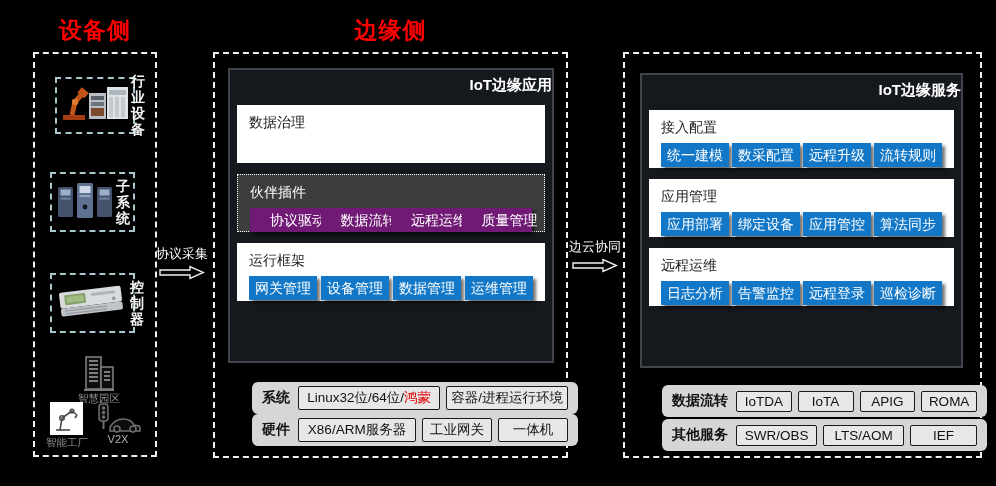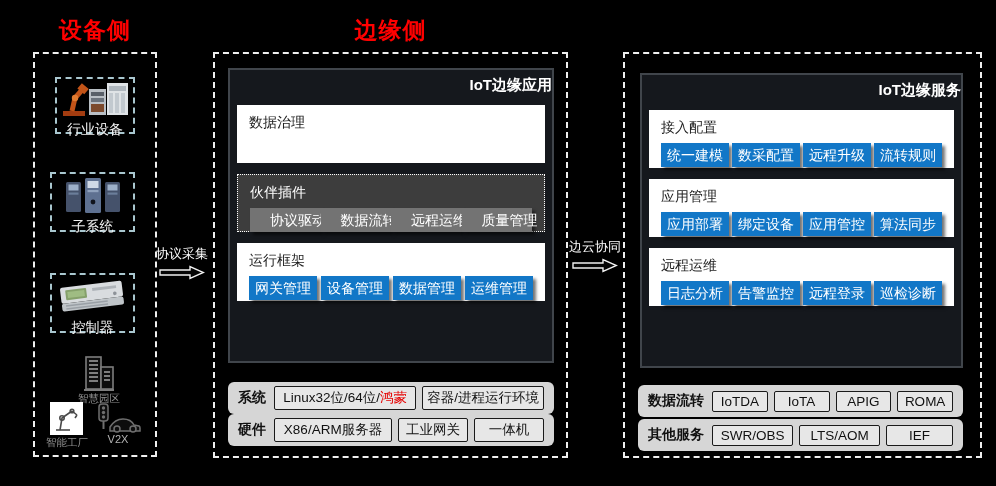--- a/index.html
+++ b/index.html
@@ -10,22 +10,23 @@
   }
   .col-title {
     position: absolute; top: 15px; font-size: 23px; font-weight: bold;
     color: #ff0000; text-align: center; letter-spacing: 1px;
   }
   .col-frame { position: absolute; top: 52px; border: 2px dashed #efefef; }
 
   
   .dev-item {
     position: absolute; border: 2px dashed #a9c7cf;
-    display: flex; flex-direction: column; align-items: center; justify-content: space-between;
+    display: flex; flex-direction: row; align-items: center; justify-content: space-between;
     padding: 2px 2px 3px;
+    font-weight: bold;
   }
   .dev-item .dev-label { color:#f2f2f2; font-size: 14px; line-height: 16px; }
   .scene-label { position:absolute; text-align:center; font-size:10.5px; color:#8f8f8f; }
   .scene-icon { position:absolute; }
 
   
   .flow { position:absolute; text-align:center; color:#fff; font-size:13px; }
   .flow .flow-label { display:block; margin-bottom:2px; white-space:nowrap; }
 
   
@@ -34,26 +35,26 @@
   .panel { margin:5px 7px 11px; height:58px; background:#ffffff; padding:8px 12px 10px; }
   .panel.dark { background:#3d3d3d; border:1px dotted #ffffff; }
   .panel-label { font-size:14px; color:#1c1c1c; line-height:18px; margin-bottom:7px; }
   .panel.dark .panel-label { color:#ffffff; }
   .btn-row { display:flex; justify-content:space-between; }
   .chip {
     min-width:58px; text-align:center; background:#1277c7; color:#fff;
     font-size:14px; line-height:18px; padding:3px 6px; white-space:nowrap;
     box-shadow:3px 3px 3px rgba(0,0,0,0.55);
   }
-  .chip.red { background:#737373;padding-left:20px; }
+  .chip.red { background:#701a75;padding-left:20px; }
 
   
   .hw-row {
     position:absolute; background:#d6d6d6; border-radius:6px;
-    display:flex; align-items:center; gap:6px; padding:16px 10px;
+    display:flex; align-items:center; gap:6px; padding:16px 10px;margin-left:24px;
   }
   .hw-label { font-weight:bold; font-size:14px; color:#111; white-space:nowrap; margin-right:2px; }
   .hw-box {
     flex:1 1 0; text-align:center; border:1.5px solid #1a1a1a; border-radius:2px;
     background:#e7e7e7; color:#111; font-size:13.5px; padding:2px 4px; white-space:nowrap;
   }
   .hw-box .hl { color:#e60000; }
 </style>
 </head>
 <body>

